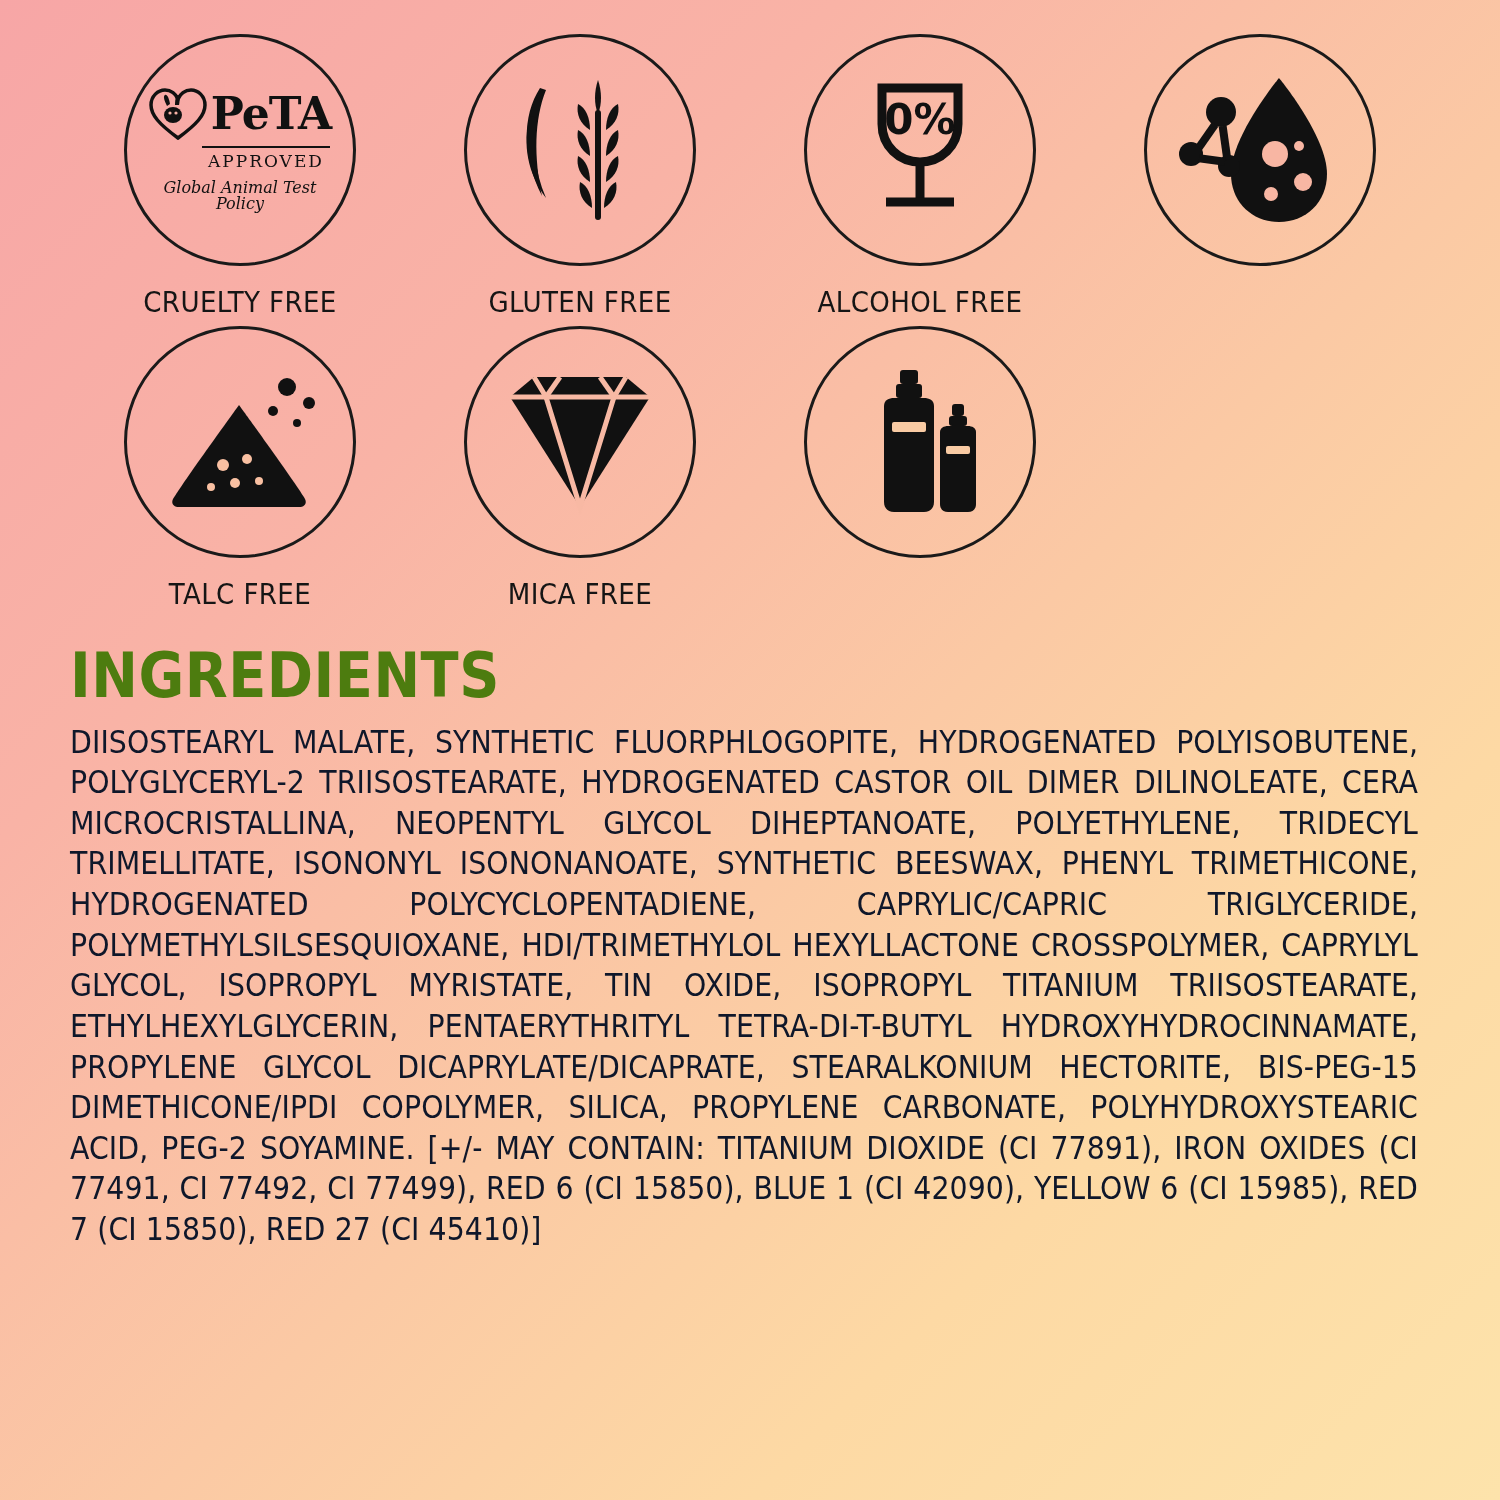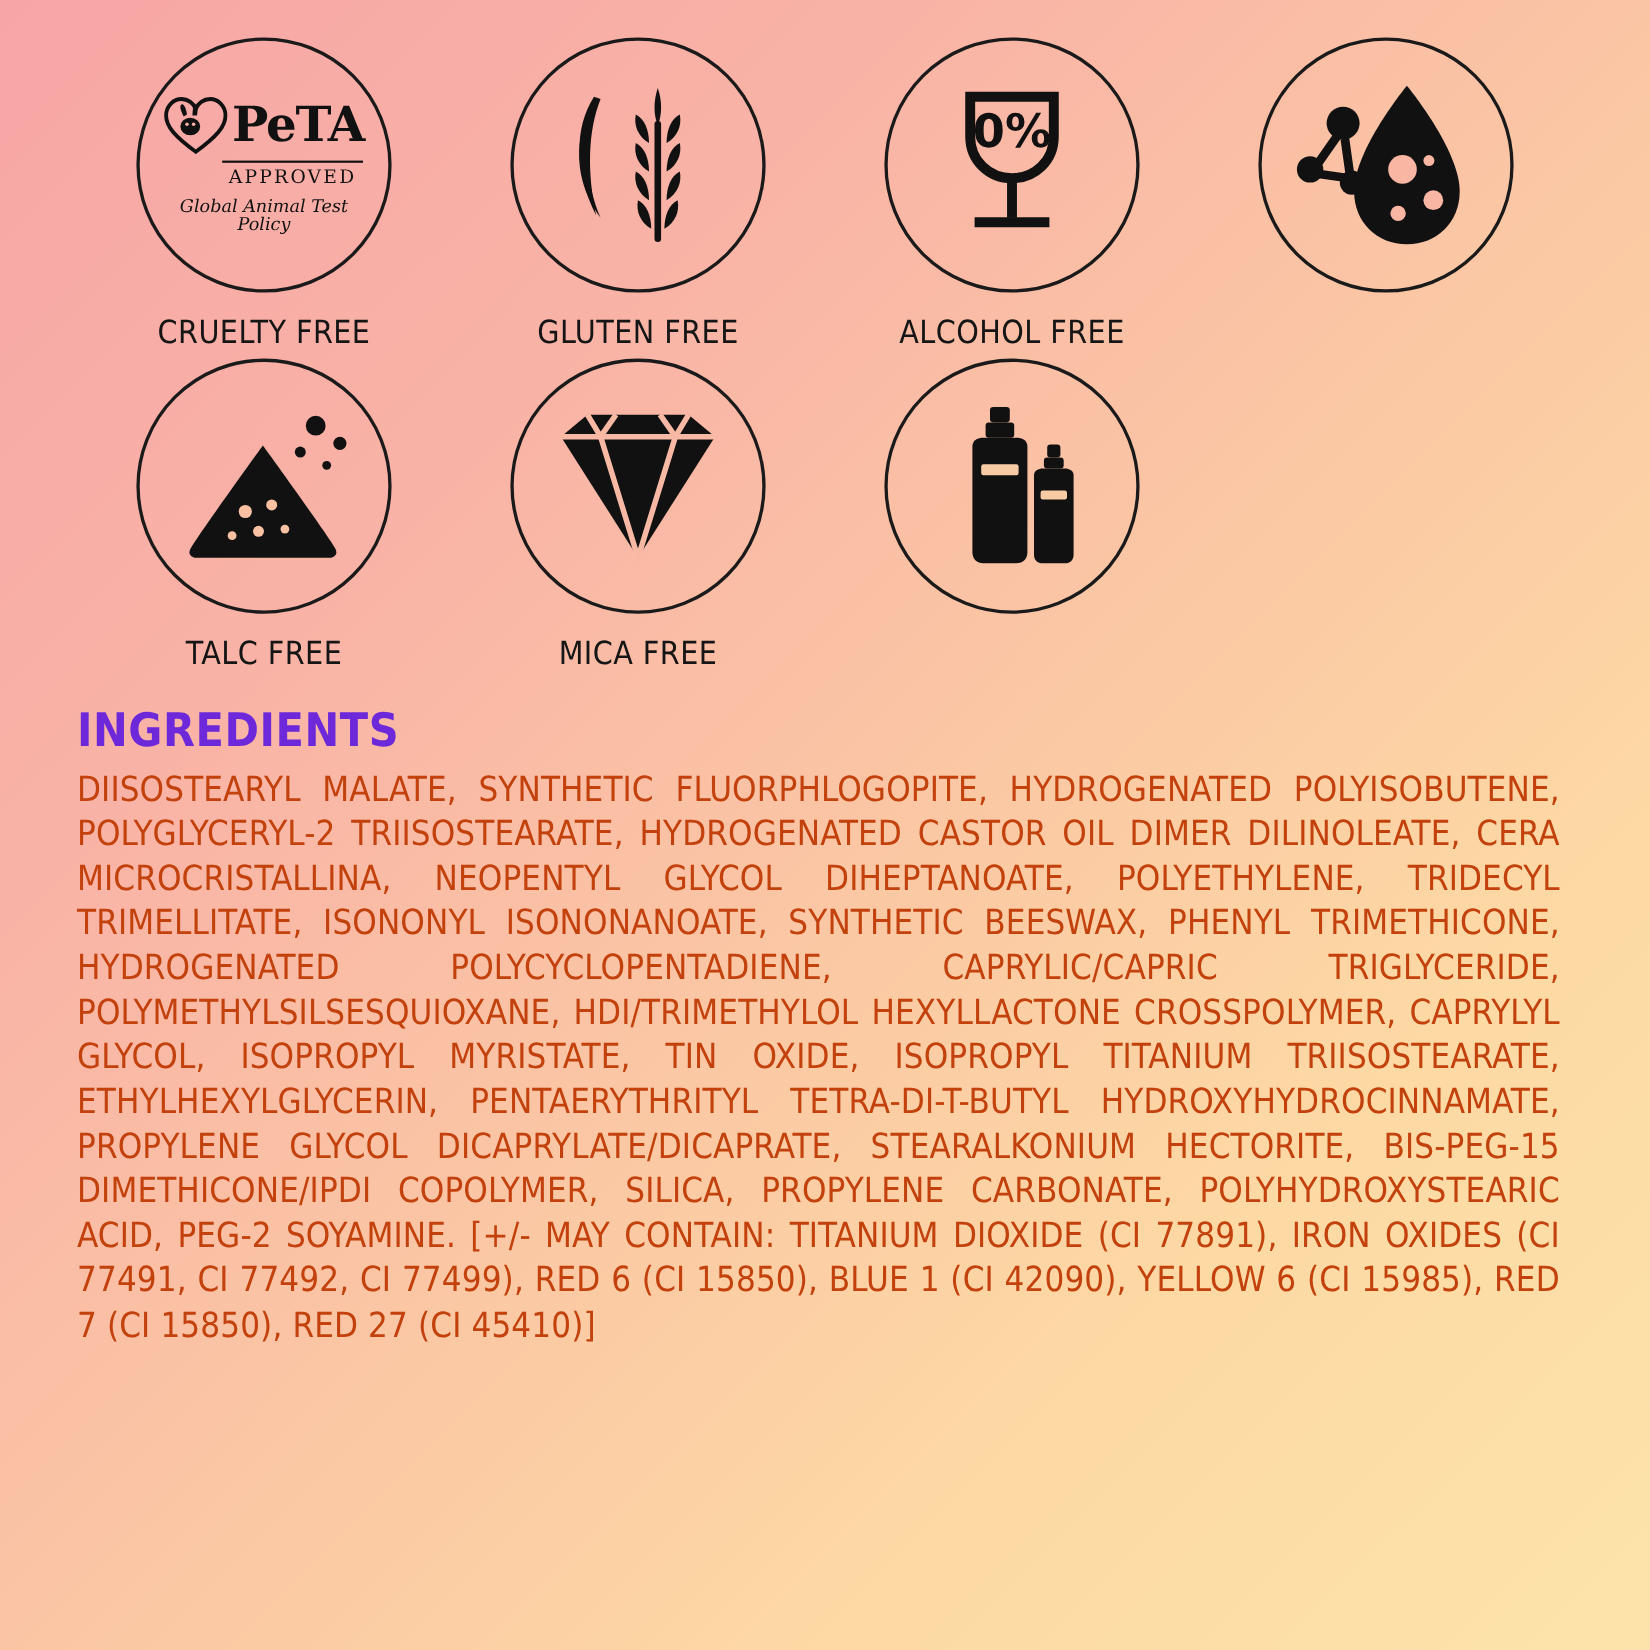--- a/index.html
+++ b/index.html
@@ -96,31 +96,31 @@
     font-style: italic;
     font-size: 16px;
     margin-top: 10px;
     text-align: center;
   }
 
   
   .ing-title {
     font-family: "DejaVu Sans Condensed", "Liberation Sans", sans-serif;
     font-weight: bold;
-    font-size: 42px;
+    font-size: 62px;
     letter-spacing: 0.5px;
     margin-top: 26px;
     margin-bottom: 10px;
-    color: #6d28d9;
+    color: #4d7c0f;
   }
   .ing-body {
     font-family: "DejaVu Sans Condensed", "Liberation Sans", sans-serif;
     font-size: 31.5px;
     line-height: 1.29;
-    color: #c2410c;
+    color: #0f172a;
     text-transform: uppercase;
     letter-spacing: 0.1px;
     text-align: justify;
     text-justify: inter-word;
     max-width: 1348px;
     hyphens: manual;
   }
 </style>
 </head>
 <body>

